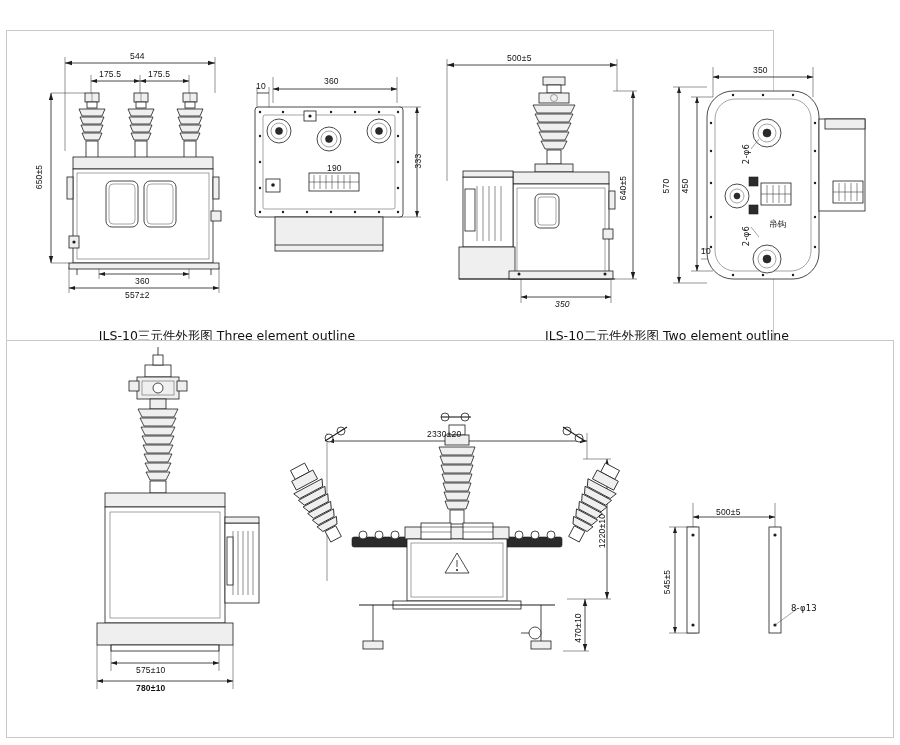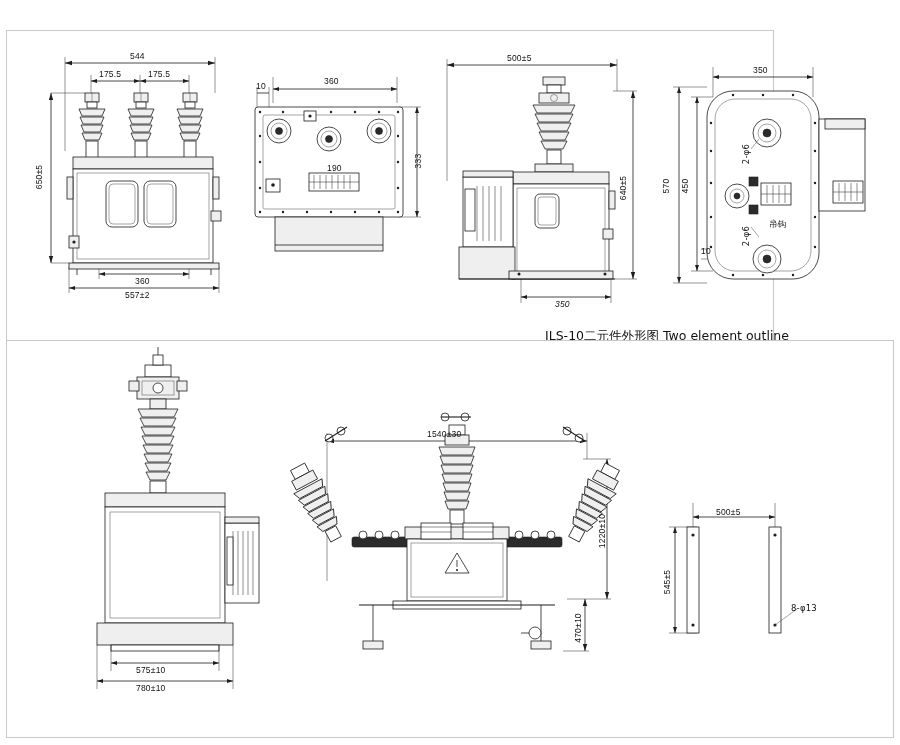--- a/index.html
+++ b/index.html
@@ -366,20 +366,21 @@
     <div class="dim" style="left:548px;top:268px;font-style:italic;">350</div>
 
     <div class="dim" style="left:746px;top:34px;">350</div>
     <div class="dim v" style="left:671px;top:150px;transform:rotate(-90deg);">450</div>
     <div class="dim v" style="left:652px;top:150px;transform:rotate(-90deg);">570</div>
     <div class="dim v cn" style="left:729px;top:118px;transform:rotate(-90deg);">2-φ6</div>
     <div class="dim v cn" style="left:729px;top:200px;transform:rotate(-90deg);">2-φ6</div>
     <div class="dim" style="left:694px;top:215px;">10</div>
     <div class="dim cn" style="left:762px;top:188px;">吊钩</div>
 
+    <div class="caption cn" style="left:0px;top:297px;width:440px;">JLS-10三元件外形图 Three element outline</div>
     <div class="caption cn" style="left:440px;top:297px;width:440px;">JLS-10二元件外形图 Two  element outline</div>
   </div>
 
   <div class="panel" id="panel-bottom">
 
     <svg width="888" height="398">
 
       <g>
 
         <rect class="fillw" x="138" y="24" width="26" height="12"></rect>
@@ -550,22 +551,22 @@
         <rect class="fillw" x="762" y="186" width="12" height="106"></rect>
         <circle class="dot" cx="686" cy="194" r="1.6"></circle>
         <circle class="dot" cx="686" cy="284" r="1.6"></circle>
         <circle class="dot" cx="768" cy="194" r="1.6"></circle>
         <circle class="dot" cx="768" cy="284" r="1.6"></circle>
         <line class="thin" x1="768" y1="284" x2="790" y2="268"></line>
       </g>
     </svg>
 
     <div class="dim" style="left:129px;top:324px;text-align:right;">575±10</div>
-    <div class="dim" style="left:129px;top:342px;">780±10</div>
-    <div class="dim" style="left:420px;top:88px;">1540±30</div>
+    <div class="dim" style="left:129px;top:342px;font-weight:bold;">780±10</div>
+    <div class="dim" style="left:420px;top:88px;">2330±20</div>
     <div class="dim v" style="left:578px;top:185px;transform:rotate(-90deg);">1220±10</div>
     <div class="dim v" style="left:556px;top:282px;transform:rotate(-90deg);">470±10</div>
     <div class="dim" style="left:709px;top:166px;">500±5</div>
     <div class="dim v" style="left:648px;top:236px;transform:rotate(-90deg);">545±5</div>
     <div class="dim cn" style="left:784px;top:262px;">8-φ13</div>
 
   </div>
 
 </div>
 

